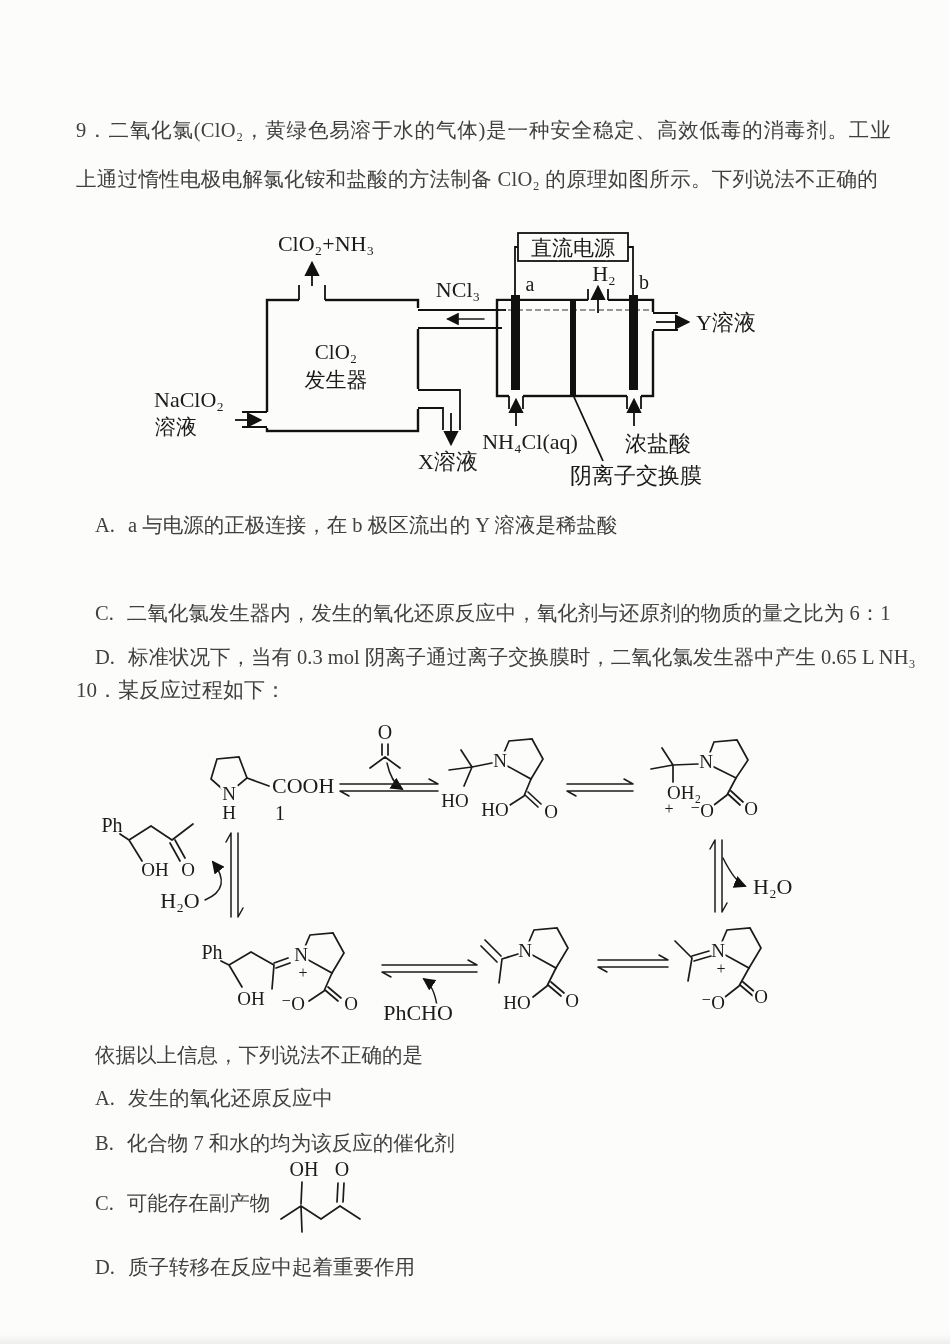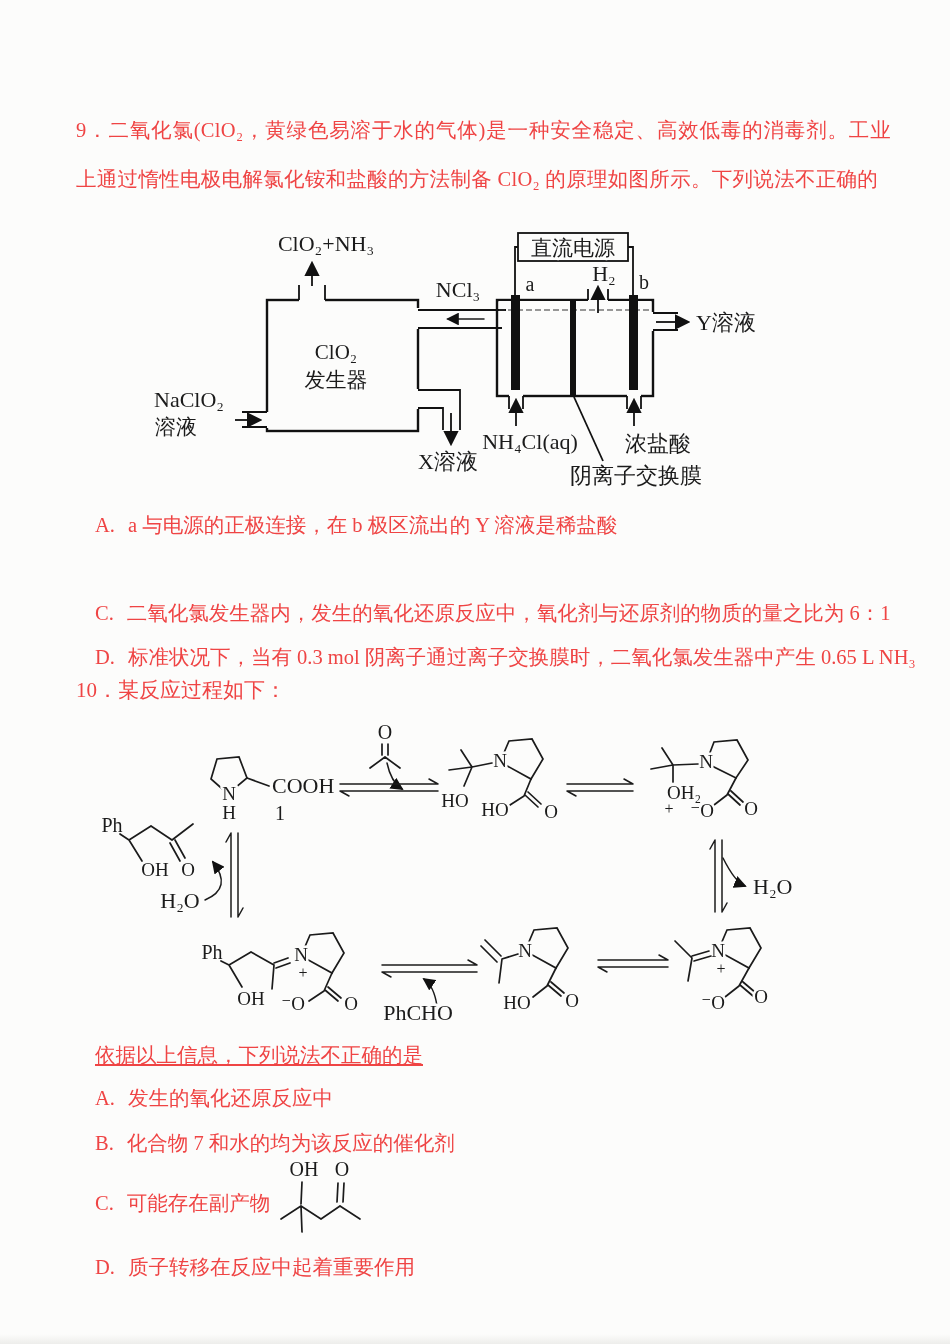--- a/index.html
+++ b/index.html
@@ -1,20 +1,20 @@
 <!DOCTYPE html>
 <html><head>
 <meta charset="utf-8">
 <style>
   html,body{margin:0;padding:0;}
   .page{
     position:relative;width:950px;height:1344px;overflow:hidden;
     background:#fcfcfb;
     font-family:"Liberation Serif","DejaVu Serif",serif;
-    color:#ef4444;
+    color:#404040;
   }
   .page::after{ 
     content:"";position:absolute;left:0;bottom:0;width:100%;height:10px;
     background:linear-gradient(#fcfcfb,#ededeb);pointer-events:none;
   }
   .qtext{
     position:absolute;left:76px;top:106px;width:815px;
     font-size:20.5px;line-height:49px;text-align:justify;
     letter-spacing:0.3px;margin:0;
   }
@@ -23,21 +23,21 @@
     white-space:nowrap;margin:0;
   }
   .opt{
     position:absolute;left:95px;font-size:20.5px;line-height:30px;
     white-space:nowrap;
     text-align:center;
   }
   .opt .ol{margin-right:13px;}
   .prompt{
     position:absolute;left:95px;font-size:20.5px;line-height:30px;
-    white-space:nowrap;margin:0;text-decoration:underline;
+    white-space:nowrap;margin:0;
   }
   svg{position:absolute;overflow:visible;}
   svg text{fill:#1b1b1b;font-family:"Liberation Serif","DejaVu Serif",serif;}
   .halo{paint-order:stroke;stroke:#fcfcfb;stroke-width:5px;stroke-linejoin:round;}
   .bond{stroke:#1b1b1b;stroke-width:1.7;fill:none;stroke-linecap:round;}
   .arrow{stroke:#1b1b1b;stroke-width:1.5;fill:none;stroke-linecap:round;}
   .wall{stroke:#111;stroke-width:2.4;fill:none;}
   .thin{stroke:#111;stroke-width:1.8;fill:none;}
   .cjk20{font-size:21px;}
   .chem22{font-size:22px;}

